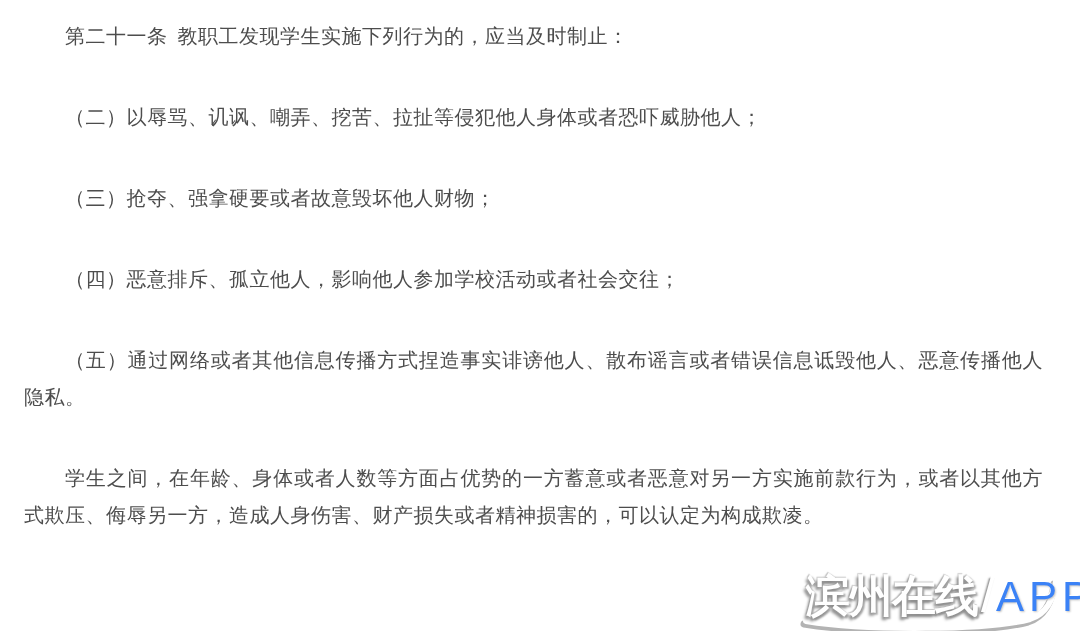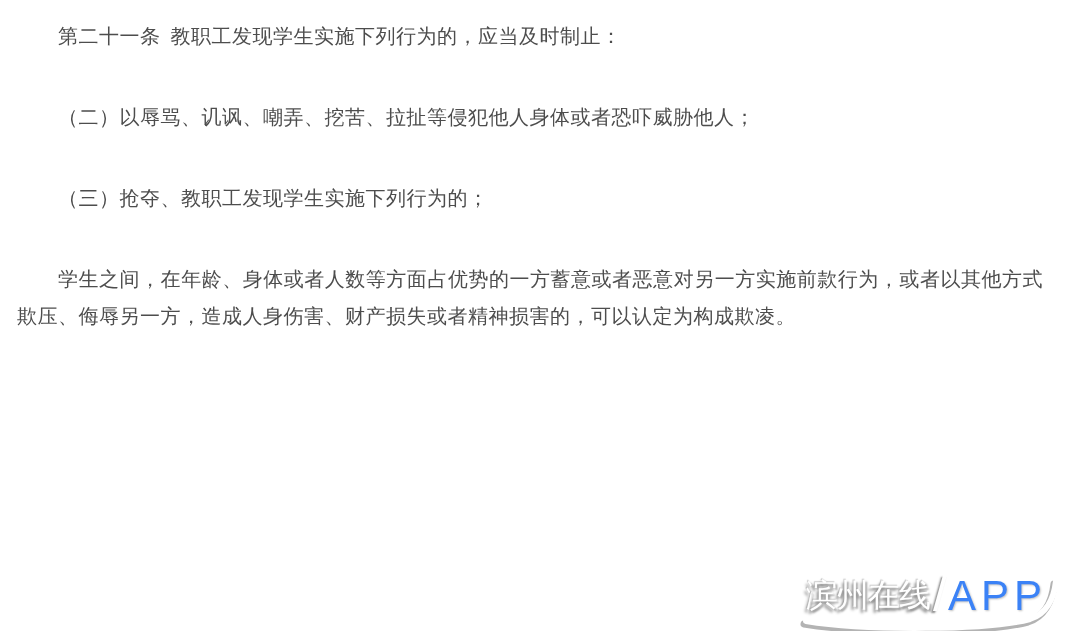--- a/index.html
+++ b/index.html
@@ -8,21 +8,21 @@
   }
   body {
     width: 1080px;
     height: 631px;
     background: #ffffff;
     overflow: hidden;
     position: relative;
     font-family: "Liberation Sans", "DejaVu Sans", sans-serif;
   }
   .doc {
-    padding: 18px 37px 0 17px;
+    padding: 18px 37px 0 24px;
     color: #4d4d4d;
     font-size: 20px;
     line-height: 37px;
     letter-spacing: 0.5px;
   }
   .para {
     margin: 0 0 44px 0;
     text-indent: 41px;
     text-align: justify;
   }
@@ -45,22 +45,22 @@
   .wm-text {
     position: absolute;
     top: 0;
     left: 0;
     width: 100%;
     display: flex;
     align-items: center;
     white-space: nowrap;
   }
   .wm-brand {
-    font-size: 32px;
-    font-weight: 400;
+    font-size: 44px;
+    font-weight: 700;
     color: #ffffff;
     letter-spacing: -1px;
     text-shadow:
       -2px 3px 3px #8c8c8c,
        2px 2px 2px #a5a5a5,
       -1px -1px 1px #c8c8c8;
   }
   .wm-slash {
     font-size: 50px;
     font-weight: 300;
@@ -85,23 +85,25 @@
 </head>
 <body>
 
 <main class="doc">
 
   <p class="para"><span>第二十一条</span><span class="article-intro">教职工发现学生实施下列行为的，应当及时制止：</span></p>
 
 
   <p class="para"><span>（二）</span><span>以辱骂、讥讽、嘲弄、挖苦、拉扯等侵犯他人身体或者恐吓威胁他人；</span></p>
 
-  <p class="para"><span>（三）</span><span>抢夺、教职工发现学生实施下列行为的；</span></p>
+  <p class="para"><span>（三）</span><span>抢夺、强拿硬要或者故意毁坏他人财物；</span></p>
 
+  <p class="para"><span>（四）</span><span>恶意排斥、孤立他人，影响他人参加学校活动或者社会交往；</span></p>
 
+  <p class="para"><span>（五）</span><span>通过网络或者其他信息传播方式捏造事实诽谤他人、散布谣言或者错误信息诋毁他人、恶意传播他人隐私。</span></p>
 
   <p class="para closing">学生之间，在年龄、身体或者人数等方面占优势的一方蓄意或者恶意对另一方实施前款行为，或者以其他方式欺压、侮辱另一方，造成人身伤害、财产损失或者精神损害的，可以认定为构成欺凌。</p>
 
 </main>
 
 <div class="watermark">
   <svg class="wm-swoosh" width="262" height="62" viewBox="0 0 262 62" aria-hidden="true">
     <path d="M8 50 C 70 60, 190 59, 232 48 C 248 43, 256 28, 258 10" fill="none" stroke="#9a9a9a" stroke-width="7" stroke-linecap="round" transform="translate(-2,3)" opacity="0.75"></path>
     <path d="M8 50 C 70 60, 190 59, 232 48 C 248 43, 256 28, 258 10" fill="none" stroke="#ffffff" stroke-width="6" stroke-linecap="round"></path>
   </svg>

